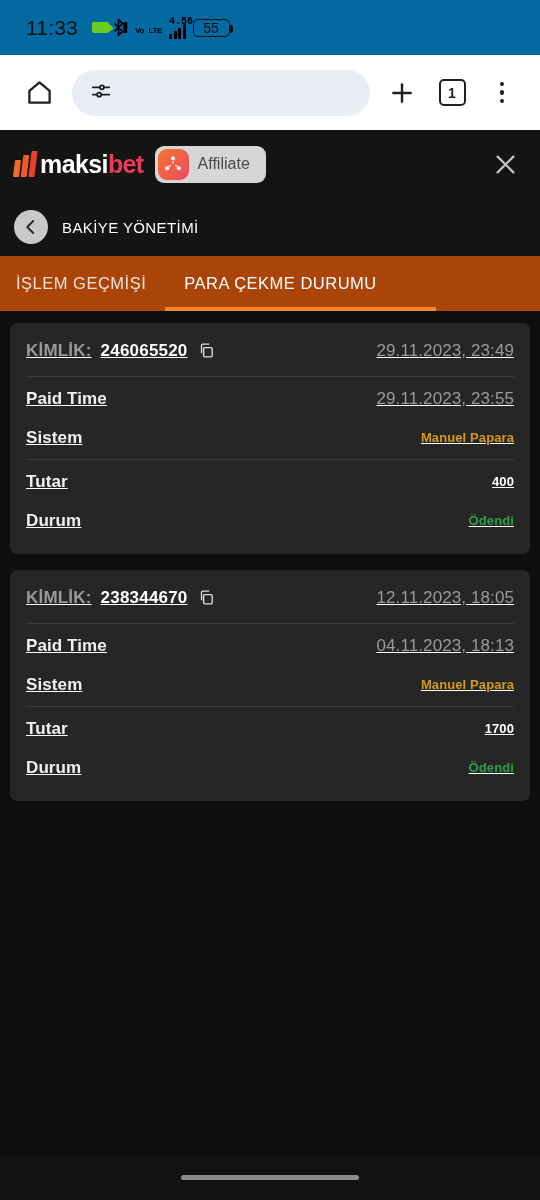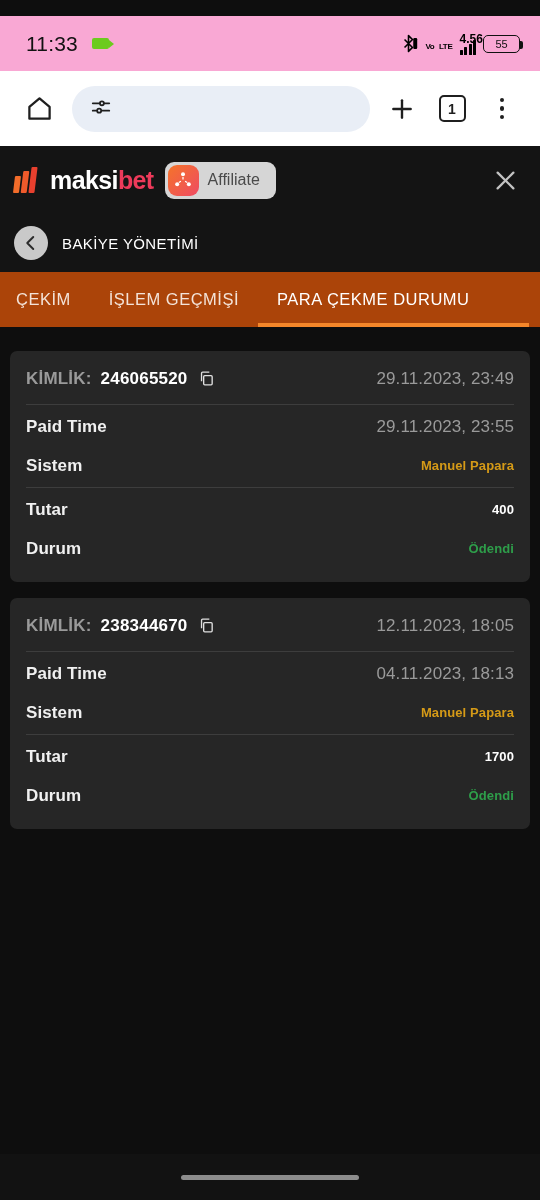--- a/index.html
+++ b/index.html
@@ -7,60 +7,59 @@
   body {
     font-family:"Liberation Sans", sans-serif;
     background:#0e0e0e;
     color:#ffffff;
     overflow:hidden;
     position:relative;
   }
 
   
   .statusbar{
-    height:55px; background:#f9a8d4; color:#000000;
-    display:flex; align-items:center; justify-content:space-between;
+    height:55px; background:#0369a1; color:#000000;
+    display:flex; align-items:center; 
     padding:0 20px 0 26px;
-    margin-top:16px;
   }
   .sb-left{ display:flex; align-items:center; gap:14px; }
   .sb-clock{ font-size:21px; font-weight:400; letter-spacing:.2px; color:#111; }
   .sb-cam{ width:17px; height:11px; background:#6ccb1e; border-radius:2px; position:relative; }
   .sb-cam:after{ content:""; position:absolute; right:-5px; top:1.5px;
     border-top:4px solid transparent; border-bottom:4px solid transparent; border-left:5px solid #6ccb1e; }
   .sb-right{ display:flex; align-items:center; gap:7px; }
   .ic{ display:block; }
   .volte{ font-size:8px; line-height:8px; font-weight:700; text-align:center; letter-spacing:-.3px; color:#000; }
   .net{ display:flex; align-items:flex-end; gap:1.5px; height:15px; }
   .net i{ display:block; width:3px; background:#000; border-radius:.5px; }
   .net i:nth-child(1){height:5px}.net i:nth-child(2){height:8px}
   .net i:nth-child(3){height:11px}.net i:nth-child(4){height:15px}
   .netwrap{ position:relative; padding-top:7px; }
-  .rate{ position:absolute; top:-1px; left:0; font-size:12px; font-weight:700; white-space:nowrap; }
+  .rate{ position:absolute; top:-1px; left:0; font-size:10px; font-weight:700; white-space:nowrap;font-family:Liberation Mono, monospace; }
   .batt{ width:37px; height:18px; border:1.8px solid #111; border-radius:5px;
     display:flex; align-items:center; justify-content:center; position:relative; }
   .batt:after{ content:""; position:absolute; right:-4px; top:5px; width:3px; height:8px;
     background:#111; border-radius:0 2px 2px 0; }
-  .batt span{ font-size:11px; font-weight:400; color:#111; }
+  .batt span{ font-size:14px; font-weight:400; color:#111; }
 
   
   .chrome{ height:75px; background:#ffffff; display:flex; align-items:center; padding:0 16px; gap:6px; }
   .homebtn{ width:46px; height:46px; display:flex; align-items:center; justify-content:center; }
   .urlbar{ flex:1; height:46px; background:#e9eef6; border-radius:24px;
     display:flex; align-items:center; padding:0 18px; gap:12px; margin:0 4px; }
   .urltext{ font-size:20px; color:#1f1f1f; letter-spacing:.1px; white-space:nowrap; }
   .iconbtn{ width:44px; height:44px; display:flex; align-items:center; justify-content:center; }
   .tabcount{ width:27px; height:27px; border:2.4px solid #1f1f1f; border-radius:5px;
     display:flex; align-items:center; justify-content:center; font-size:14px; font-weight:600; color:#1f1f1f; }
   .dots{ display:flex; flex-direction:column; gap:4px; align-items:center; }
   .dots i{ width:4.6px; height:4.6px; border-radius:50%; background:#1f1f1f; display:block; }
 
   
   .banner{ height:68px; background:#141414; display:flex; align-items:center; padding:0 14px; }
-  .logo{ display:flex; align-items:center; gap:14px;text-align:right; }
+  .logo{ display:flex; align-items:center; gap:4px;text-align:right; }
   .logomark{ display:flex; align-items:flex-end; gap:2px; height:26px; }
   .logomark b{ display:block; width:6px; border-radius:1px; }
   .logomark b:nth-child(1){ height:17px; background:#f26c2a; transform:skewX(-7deg); }
   .logomark b:nth-child(2){ height:22px; background:#ef5a2b; transform:skewX(-7deg); }
   .logomark b:nth-child(3){ height:26px; background:#e8402e; transform:skewX(-7deg); }
   .logotext{ font-size:25px; font-weight:700; letter-spacing:-.6px; }
   .logotext .a{ color:#ffffff; }
   .logotext .b{ color:#ee3a5a; }
   .affiliate{ display:flex; align-items:center; gap:9px; background:#d6d6d6;
     border-radius:9px; padding:3px 16px 3px 3px; margin-left:11px;justify-content:center; }
@@ -78,21 +77,21 @@
 
   
   .tabbar{ height:55px; background:#ab4409; display:flex; align-items:stretch; overflow:hidden; position:relative; }
   .tab{ display:flex; align-items:center; padding:0 19px; font-size:16.5px; color:#f3e3d8;
     letter-spacing:.5px; white-space:nowrap; position:relative; }
   .tab:first-child{ padding-left:16px; }
   .tab.active{ color:#ffffff; }
   .tab.active:after{ content:""; position:absolute; left:0; right:-40px; bottom:0; height:4px; background:#f4872a; }
 
   
-  .content{ padding:24px 10px; background:#0e0e0e; }
+  .content{ padding:12px 10px; background:#0e0e0e;text-decoration:underline; }
   .card{ background:#262626; border-radius:7px; padding:4px 16px 14px; margin-bottom:16px; }
   .row{ display:flex; align-items:center; justify-content:space-between; height:39px; }
   .row.head{ height:47px; }
   .sep{ height:1px; background:#3d3d3d; margin:2px 0; }
   .kimlik{ display:flex; align-items:center; gap:9px; }
   .kimlik .lbl{ font-size:17px; font-weight:700; color:#9a9a9a; letter-spacing:.2px; }
   .kimlik .val{ font-size:17px; font-weight:700; color:#ffffff; letter-spacing:.2px; }
   .copy{ width:20px; height:20px; display:flex; align-items:center; justify-content:center; }
   .dt{ font-size:17px; color:#9a9a9a; letter-spacing:.1px; }
   .k{ font-size:17px; font-weight:700; color:#f0f0f0; letter-spacing:.1px; }
@@ -208,21 +207,20 @@
 <div class="pagehead">
   <div class="backbtn">
     <svg width="18" height="18" viewBox="0 0 24 24" fill="none" stroke="#2b2b2b" stroke-width="2.6" stroke-linecap="round" stroke-linejoin="round">
       <polyline points="15,4 7,12 15,20"></polyline>
     </svg>
   </div>
   <span class="pagetitle">BAKİYE YÖNETİMİ</span>
 </div>
 
 <div class="tabbar">
-  <div class="tab">ÇEKİM</div>
   <div class="tab">İŞLEM GEÇMİŞİ</div>
   <div class="tab active">PARA ÇEKME DURUMU</div>
 </div>
 
 <div class="content">
 
   <div class="card">
     <div class="row head">
       <span class="kimlik">
         <span class="lbl">KİMLİK:</span>

